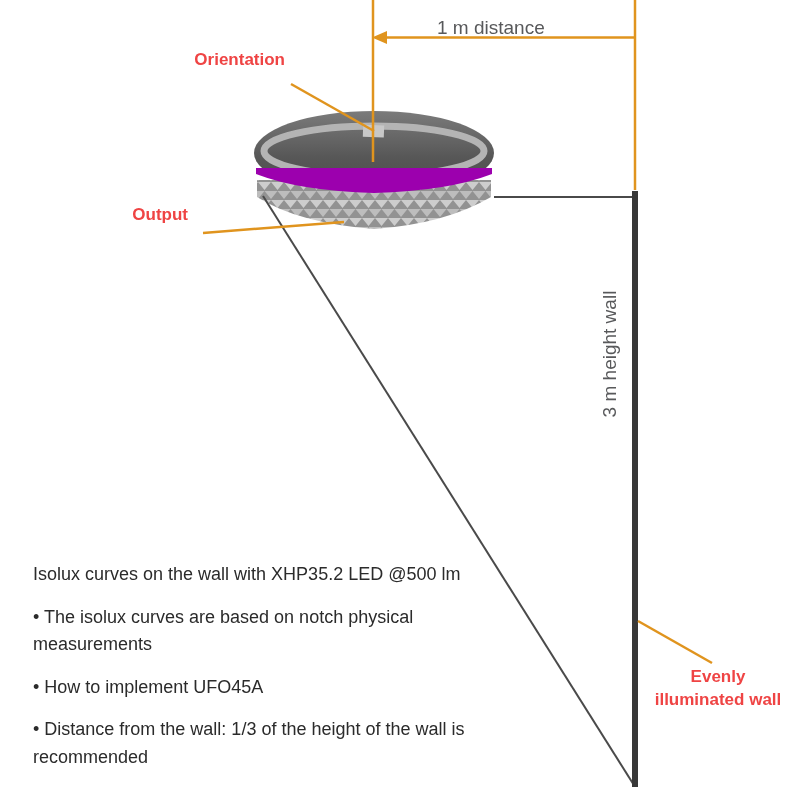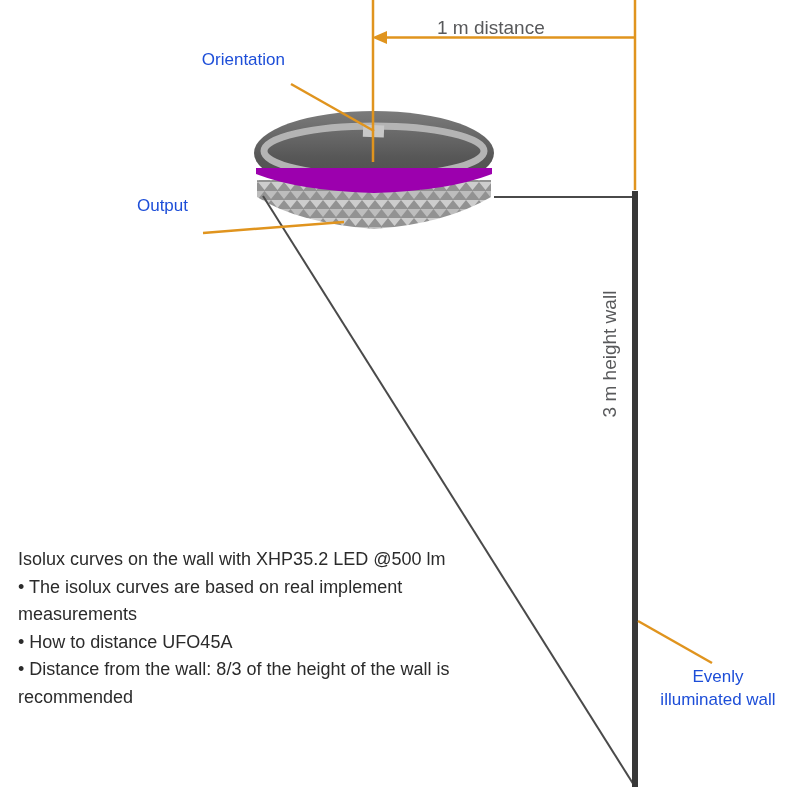--- a/index.html
+++ b/index.html
@@ -3,38 +3,38 @@
 <meta charset="utf-8">
 <style>
   html,body{margin:0;padding:0;}
   body{
     width:800px;height:800px;position:relative;background:#ffffff;
     font-family:"Liberation Sans", sans-serif;overflow:hidden;
   }
   .layer{position:absolute;left:0;top:0;}
   .lbl{position:absolute;white-space:nowrap;}
   .blue-label{
-    color:#1d4ed8;font-weight:normal;font-size:17px;line-height:23px;
+    color:#ef4444;font-weight:bold;font-size:17px;line-height:23px;
   }
   .dim-label{
     color:#58595B;font-size:19px;line-height:24px;
   }
   .orientation-label{left:135px;top:48px;width:150px;text-align:right;}
-  .output-label{left:38px;top:194px;width:150px;text-align:right;}
+  .output-label{left:38px;top:203px;width:150px;text-align:right;}
   .evenly-label{left:628px;top:665px;width:180px;text-align:center;white-space:normal;}
   .distance-label{left:437px;top:16px;text-align:left;}
   .wallheight-label{
     left:530px;top:342px;width:160px;text-align:center;
     transform:rotate(-90deg);transform-origin:50% 50%;
   }
   .notes{
     position:absolute;left:18px;top:546px;width:505px;
     color:#2B2B2B;font-size:18px;line-height:27.6px;
   }
-  .note-line{margin:0;}
+  .note-line{margin:15px;}
 </style>
 </head>
 <body>
 
 <svg class="layer" width="800" height="800" viewBox="0 0 800 800">
   <defs>
     <linearGradient id="domeGrad" x1="0" y1="0" x2="0" y2="1">
       <stop offset="0" stop-color="#7B7B7B"></stop>
       <stop offset="0.55" stop-color="#575757"></stop>
       <stop offset="1" stop-color="#4C4C4C"></stop>
@@ -87,16 +87,16 @@
   <div>Output</div>
 </div>
 
 <div class="lbl blue-label evenly-label">
   <div>Evenly</div>
   <div>illuminated wall</div>
 </div>
 
 <div class="notes">
   <div class="note-line">Isolux curves on the wall with XHP35.2 LED @500 lm</div>
-  <div class="note-line">• The isolux curves are based on real implement measurements</div>
-  <div class="note-line">• How to distance UFO45A</div>
-  <div class="note-line">• Distance from the wall: 8/3 of the height of the wall is recommended</div>
+  <div class="note-line">• The isolux curves are based on notch physical measurements</div>
+  <div class="note-line">• How to implement UFO45A</div>
+  <div class="note-line">• Distance from the wall: 1/3 of the height of the wall is recommended</div>
 </div>
 
 </body></html>

